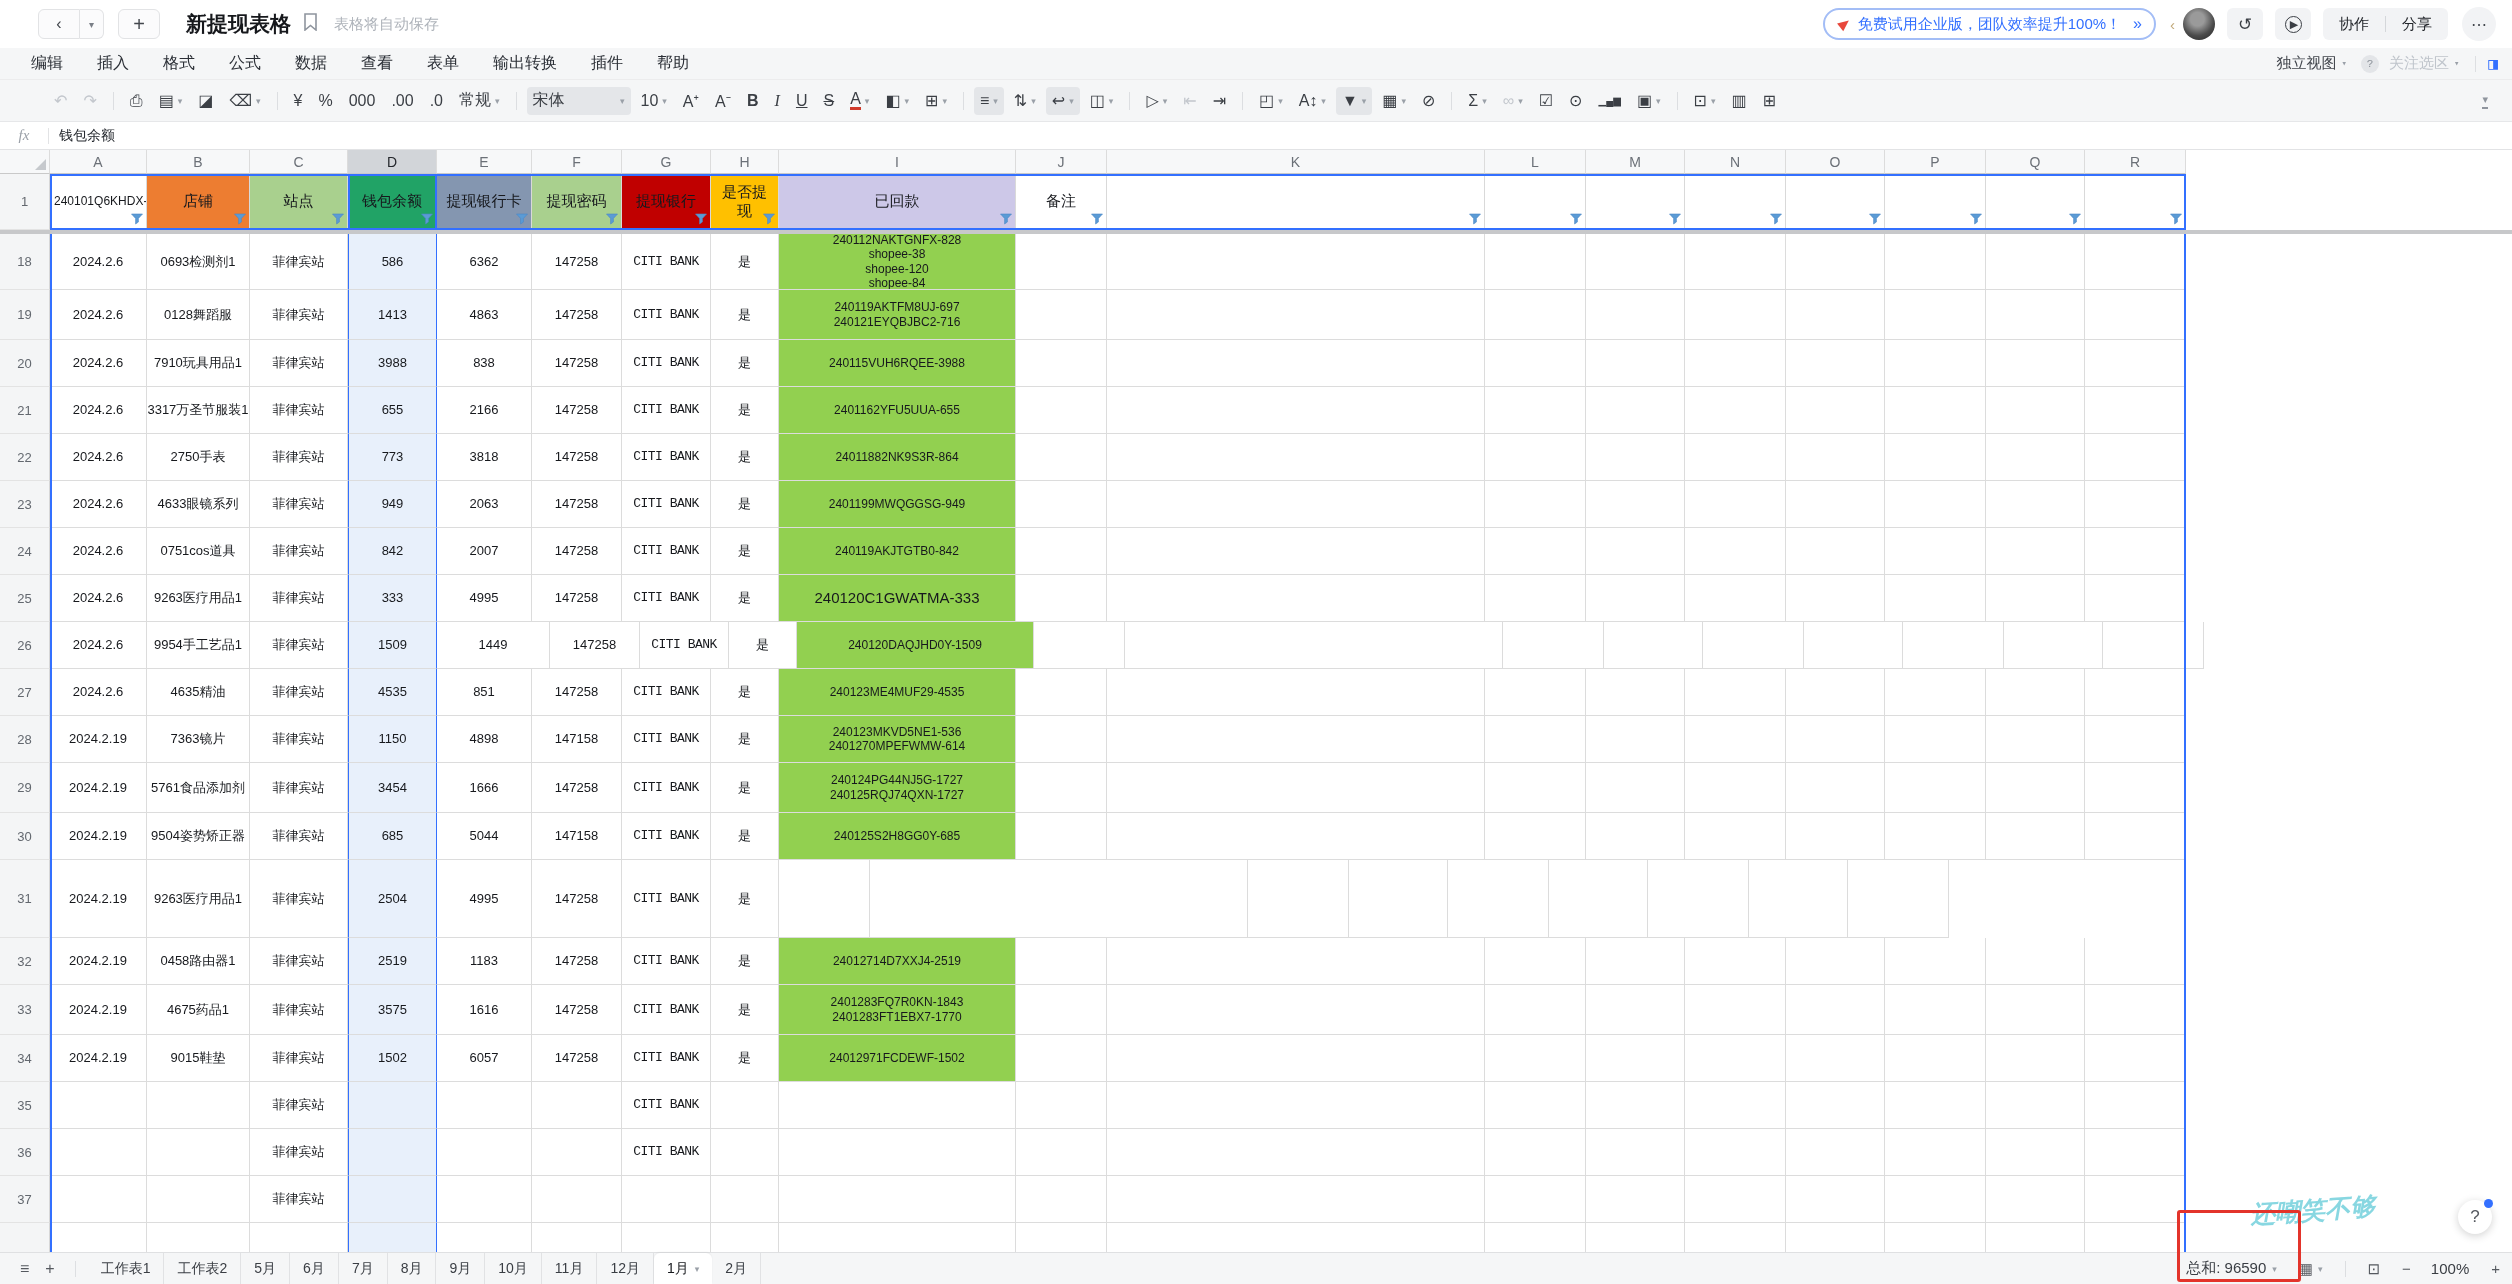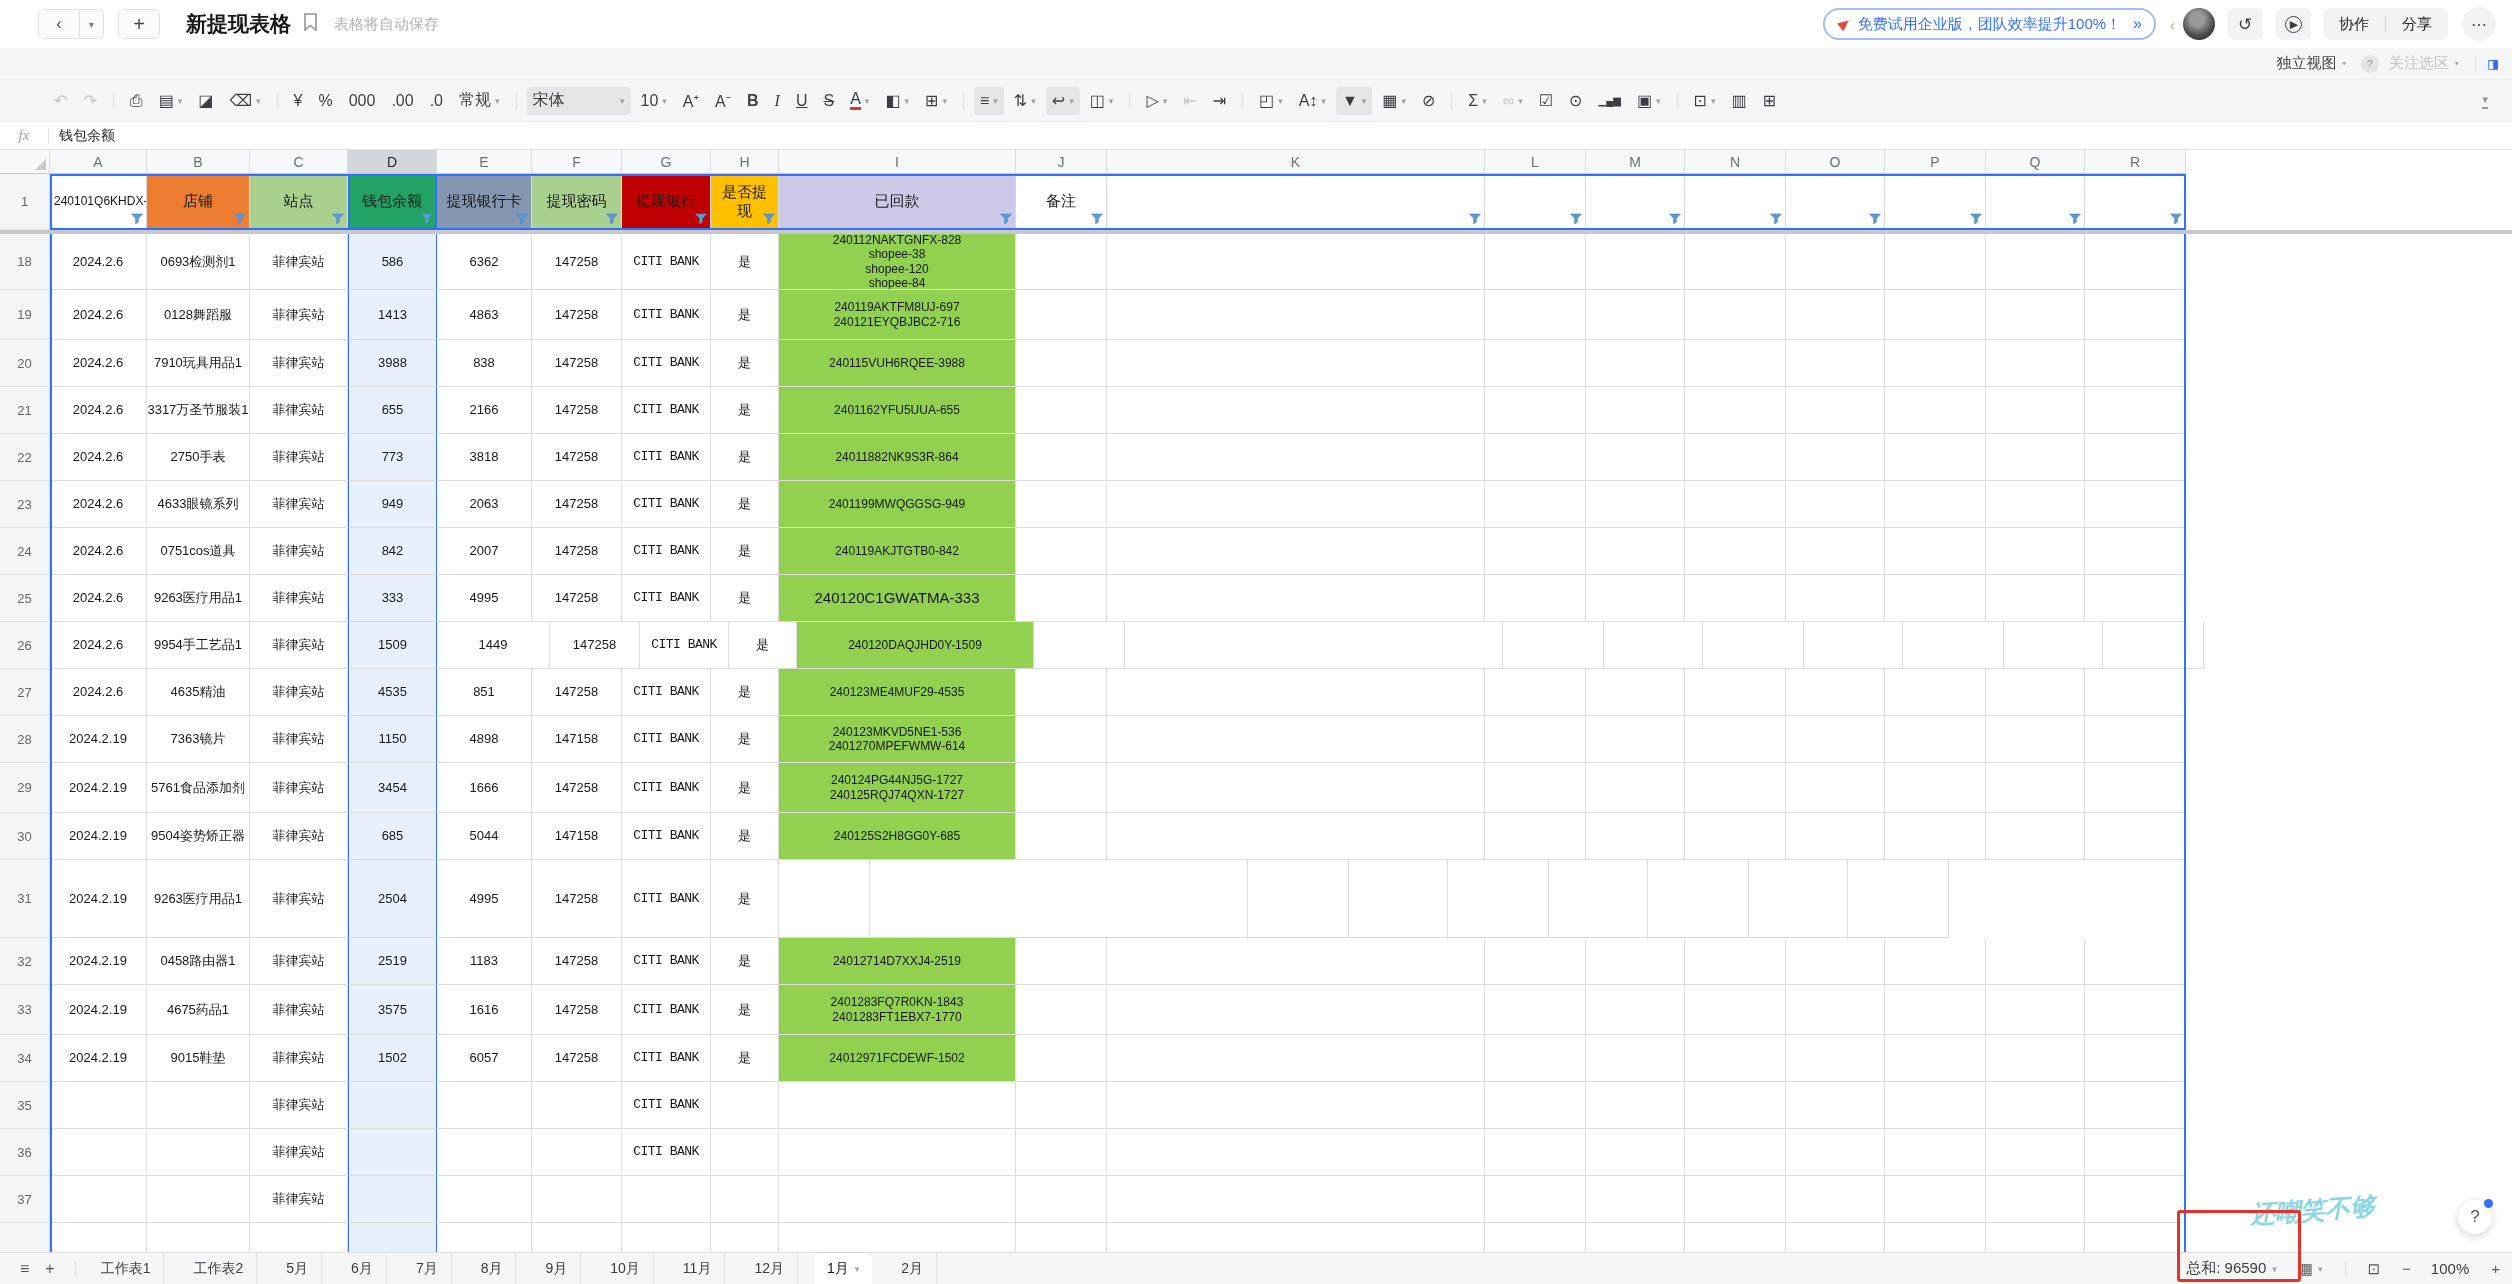--- a/index.html
+++ b/index.html
@@ -170,20 +170,32 @@
       <div class="share-item">协作</div>
       <div id="share-sep"></div>
       <div class="share-item">分享</div>
     </div>
     <div id="more-btn">
         <span>⋯</span>
       </div>
   </div>
 
   <div id="menubar">
+    <div id="menu-items" style="display:flex;">
+        <div class="menu-item">编辑</div>
+        <div class="menu-item">插入</div>
+        <div class="menu-item">格式</div>
+        <div class="menu-item">公式</div>
+        <div class="menu-item">数据</div>
+        <div class="menu-item">查看</div>
+        <div class="menu-item">表单</div>
+        <div class="menu-item">输出转换</div>
+        <div class="menu-item">插件</div>
+        <div class="menu-item">帮助</div>
+      </div>
     <div id="menubar-right">
       <span id="view-mode">独立视图</span>
       <span class="menu-dd">▾</span>
       <span id="menu-help">?</span>
       <span id="follow-sel">关注选区</span>
       <span class="menu-dd">▾</span>
       <span class="mb-sep"></span>
       <span id="panel-icon">◨</span>
     </div>
   </div>
@@ -979,21 +991,21 @@
     <div id="sel-row1" class="sel-outline" style="left: 50px; top: 24px; width: 2136px; height: 56px;"></div>
     <div id="sel-d1" class="sel-outline" style="left: 348px; top: 24px; width: 89px; height: 56px;"></div>
     <div id="sel-left" class="sel-vline" style="left: 50px; top: 84px; height: 1018px;"></div>
     <div id="sel-right" class="sel-vline" style="left: 2184px; top: 84px; height: 1018px;"></div>
   </div>
 
   <div id="tabbar">
     <span class="tb-ico">≡</span>
     <span class="tb-ico">+</span>
     <span class="mb-sep"></span>
-    <div id="tabs" style="display:flex;align-items:center;height:31px;gap:16px;">
+    <div id="tabs" style="display:flex;align-items:center;height:31px;">
         <div class="tab">
           <span>工作表1</span>
         </div>
         <div class="tab">
           <span>工作表2</span>
         </div>
         <div class="tab">
           <span>5月</span>
         </div>
         <div class="tab">

